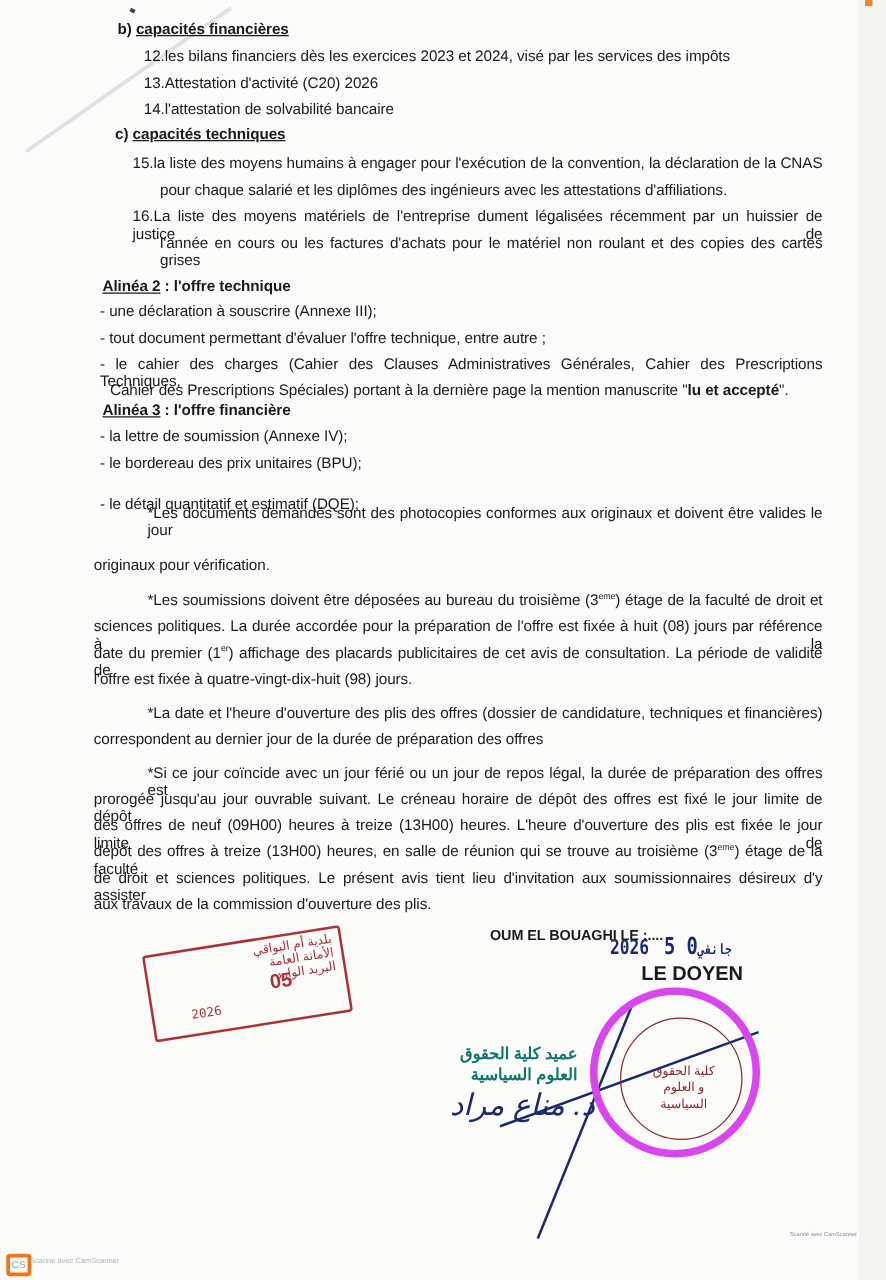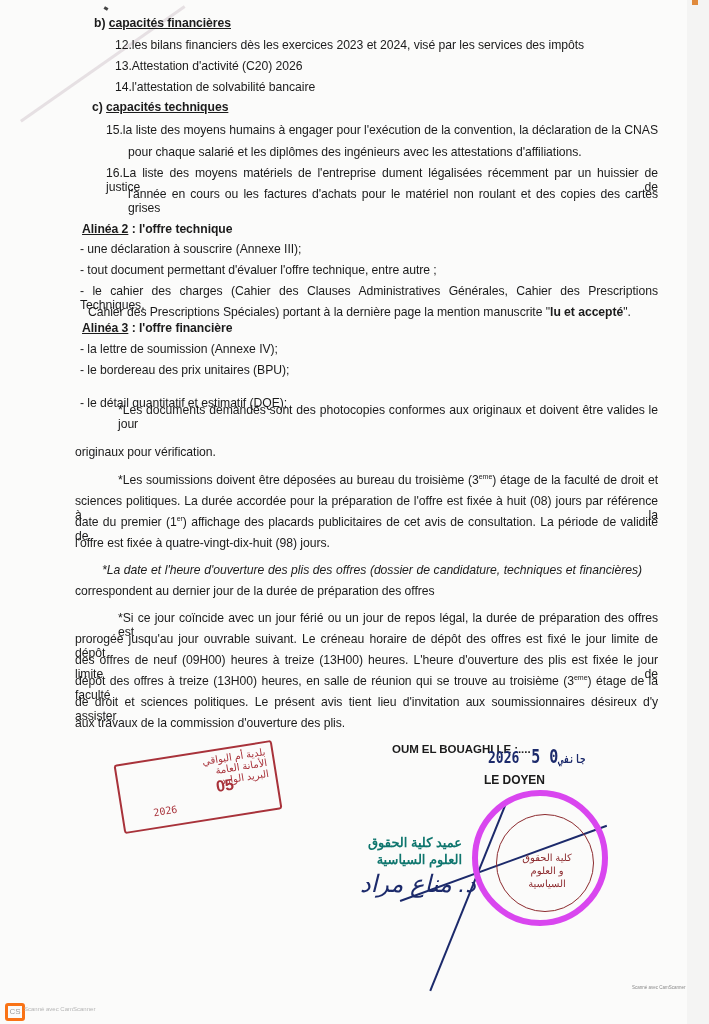--- a/index.html
+++ b/index.html
@@ -84,38 +84,38 @@
 
   <div class="t just" style="left:118px;top:473px;width:540px;">
     <span>*Les soumissions doivent être déposées au bureau du troisième (3</span><sup>eme</sup><span>) étage de la faculté de droit et</span>
   </div>
   <div class="t just" style="left:75px;top:494px;width:583px;">sciences politiques. La durée accordée pour la préparation de l'offre est fixée à huit (08) jours par référence à la</div>
   <div class="t just" style="left:75px;top:515px;width:583px;">
     <span>date du premier (1</span><sup>er</sup><span>) affichage des placards publicitaires de cet avis de consultation. La période de validité de</span>
   </div>
   <div class="t" style="left:75px;top:536px;">l'offre est fixée à quatre-vingt-dix-huit (98) jours.</div>
 
-  <div class="t just" style="left:102px;top:563px;width:540px;font-style:italic;">*La date et l'heure d'ouverture des plis des offres (dossier de candidature, techniques et financières)</div>
+  <div class="t just" style="left:118px;top:563px;width:540px;">*La date et l'heure d'ouverture des plis des offres (dossier de candidature, techniques et financières)</div>
   <div class="t" style="left:75px;top:584px;">correspondent au dernier jour de la durée de préparation des offres</div>
 
   <div class="t just" style="left:118px;top:611px;width:540px;">*Si ce jour coïncide avec un jour férié ou un jour de repos légal, la durée de préparation des offres est</div>
   <div class="t just" style="left:75px;top:632px;width:583px;">prorogée jusqu'au jour ouvrable suivant. Le créneau horaire de dépôt des offres est fixé le jour limite de dépôt</div>
   <div class="t just" style="left:75px;top:653px;width:583px;">des offres de neuf (09H00) heures à treize (13H00) heures. L'heure d'ouverture des plis est fixée le jour limite de</div>
   <div class="t just" style="left:75px;top:674px;width:583px;">
     <span>dépôt des offres à treize (13H00) heures, en salle de réunion qui se trouve au troisième (3</span><sup>eme</sup><span>) étage de la faculté</span>
   </div>
   <div class="t just" style="left:75px;top:695px;width:583px;">de droit et sciences politiques. Le présent avis tient lieu d'invitation aux soumissionnaires désireux d'y assister</div>
   <div class="t" style="left:75px;top:716px;">aux travaux de la commission d'ouverture des plis.</div>
 
   <div class="t b" style="left:392px;top:742px;font-size:11.5px;">OUM EL BOUAGHI LE :....</div>
   <div class="stamp-date">
     <span>2026</span>
     <span style="font-size:9px;">جانفي</span><span class="big">0 5</span>
   </div>
-  <div class="t b" style="left:452px;top:773px;font-size:12px;padding-left:32px;">LE DOYEN</div>
+  <div class="t b" style="left:481px;top:773px;font-size:16px;padding-left:32px;">LE DOYEN</div>
 
   <div class="rect-stamp">
     <div>بلدية أم البواقي</div>
     <div>الأمانة العامة</div>
     <div>البريد الوارد</div>
     <span class="dd">05</span>
     <span class="dt">2026</span>
   </div>
 
   <div class="dean-ar">

